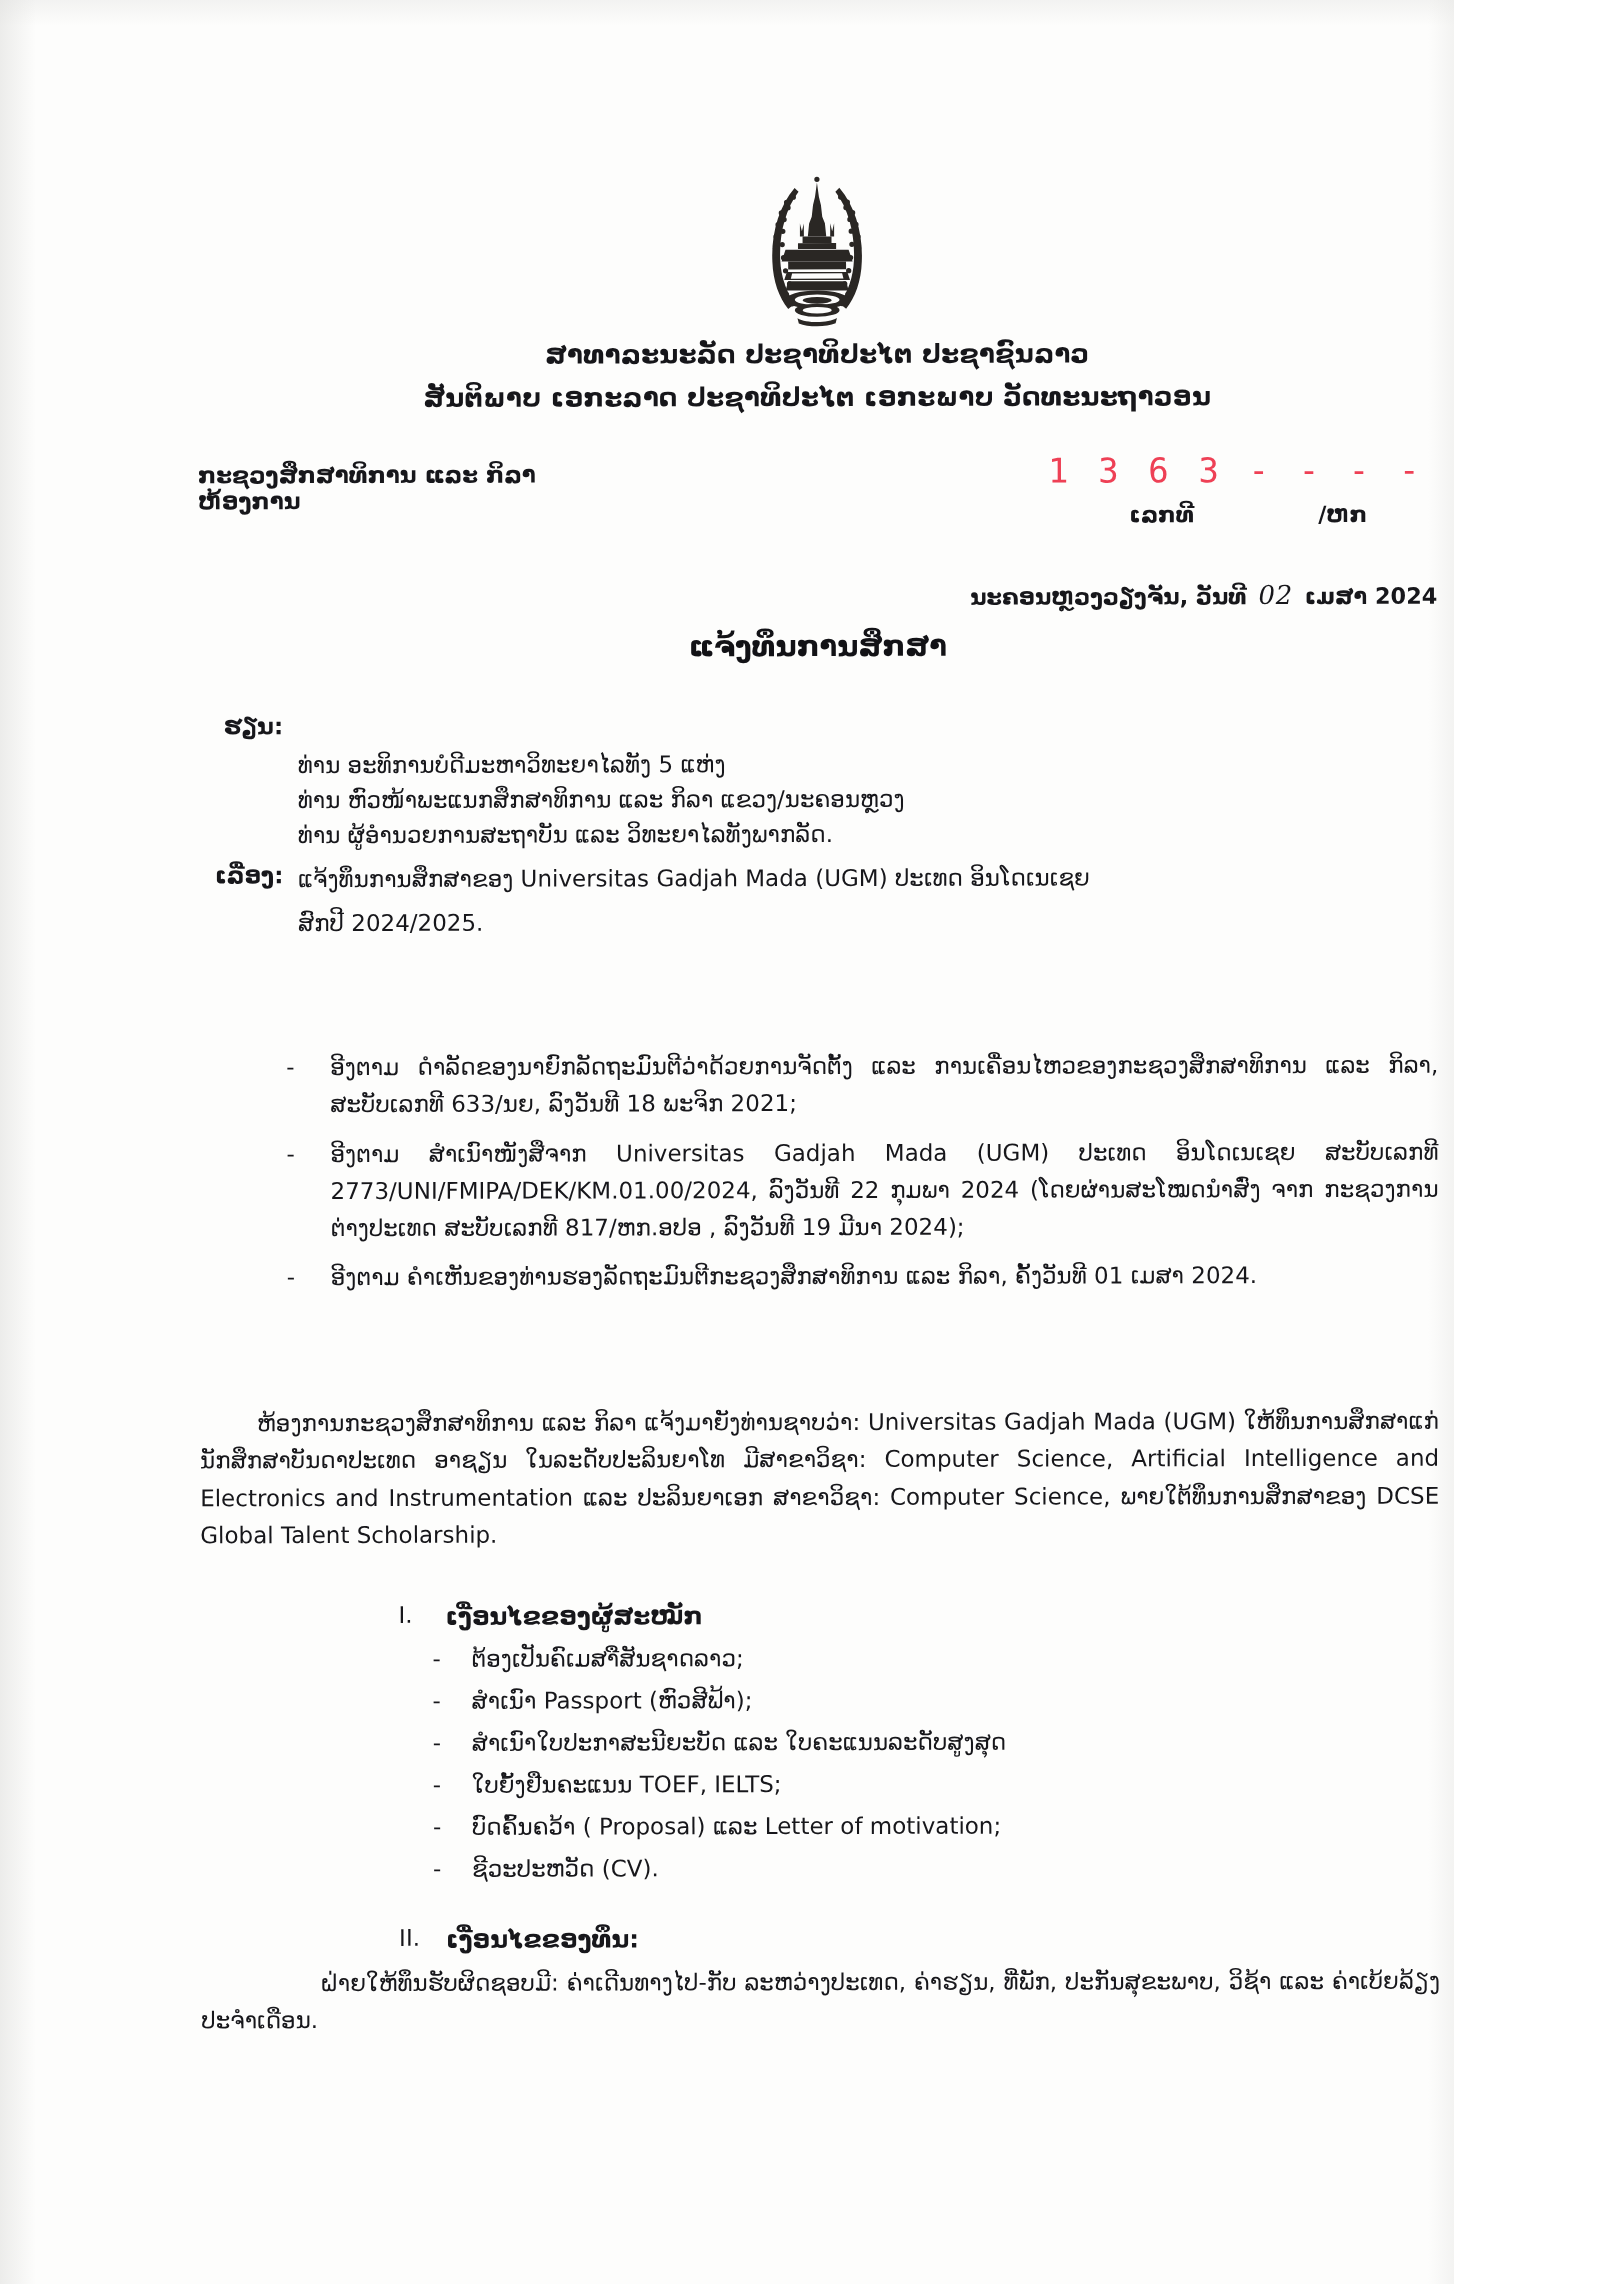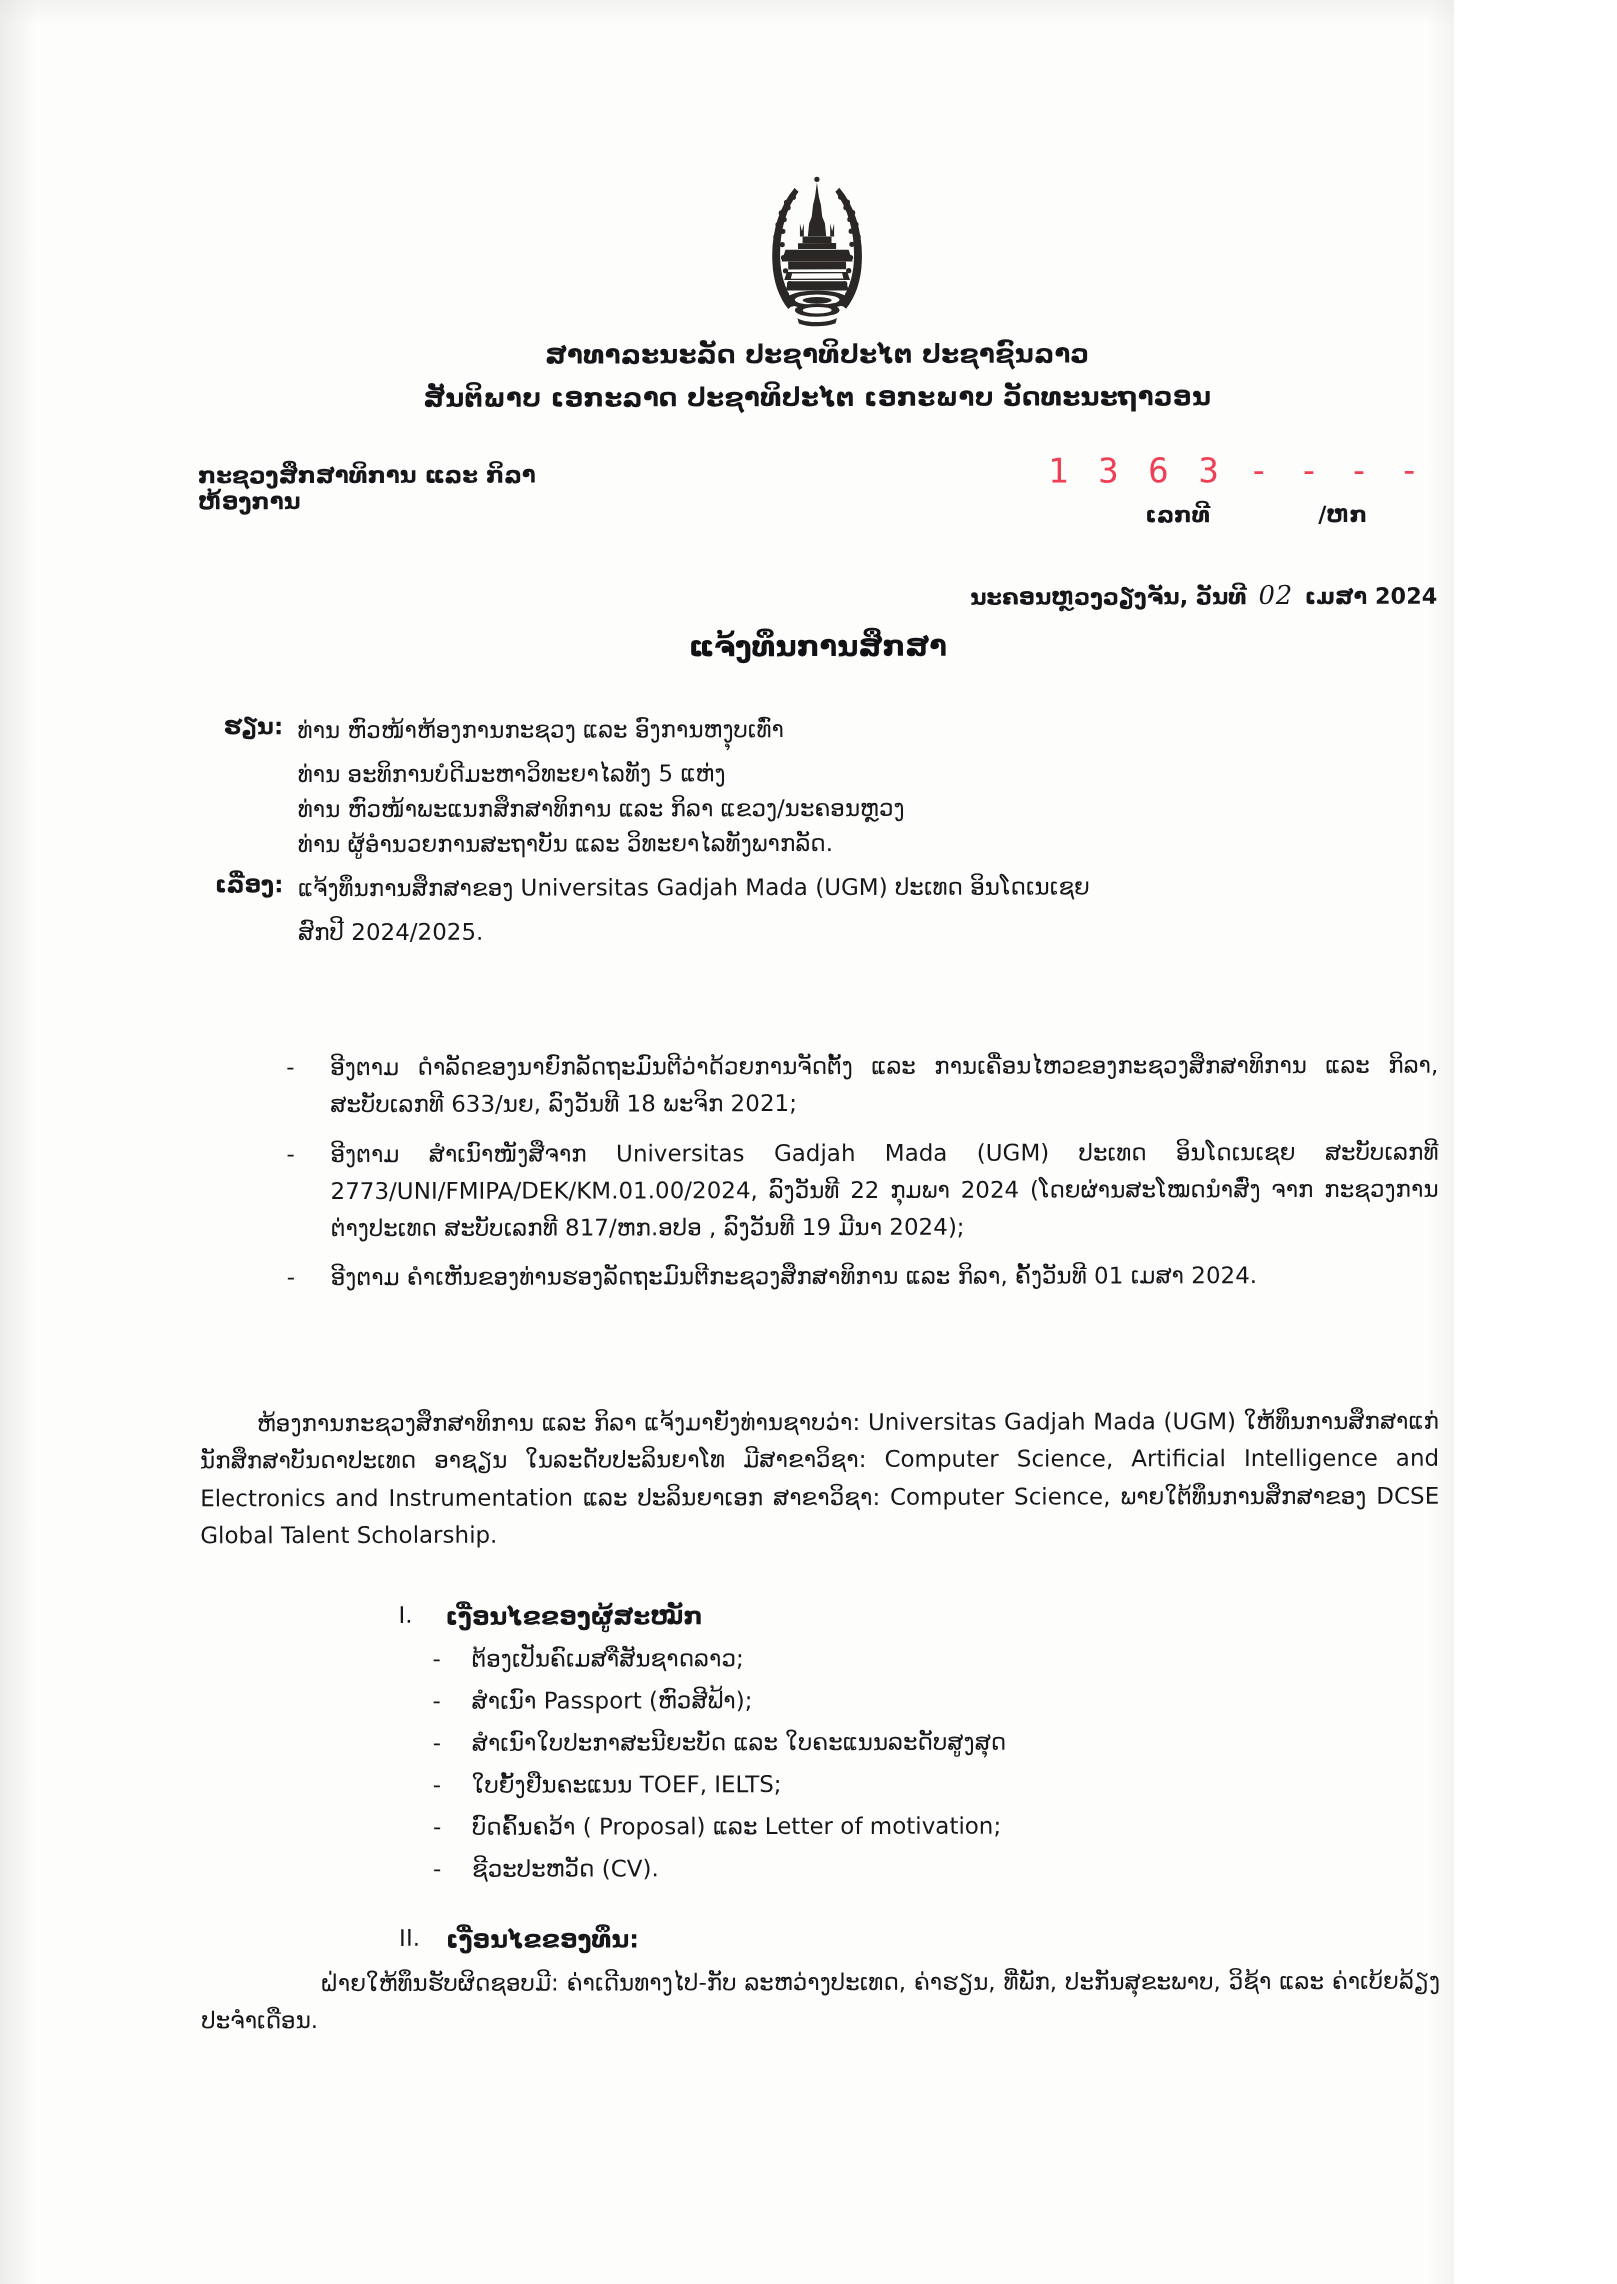--- a/index.html
+++ b/index.html
@@ -106,21 +106,21 @@
   .refline {
     position: absolute;
     top: 47px;
     right: 0;
     width: 646px;
     font-size: 22.4px;
     font-weight: 700;
   }
   .refline .lbl-no {
     position: absolute;
-    right: 227px;
+    right: 243px;
     top: 0;
   }
   .refline .lbl-suffix {
     position: absolute;
     right: 70px;
     top: 0;
   }
   .dateline {
     position: absolute;
     top: 94px;
@@ -385,21 +385,20 @@
         <span class="handnum">02</span>
         <span>ເມສາ 2024</span>
       </div>
     </div>
 
     <div class="doc-title">ແຈ້ງທຶນການສຶກສາ</div>
 
     <div class="addr">
       <div class="addr-row">
         <div class="addr-key">ຮຽນ:</div>
-        <div class="addr-val">ທ່ານ ຫົວໜ້າຫ້ອງການກະຊວງ ແລະ ອົງການຫງຸບເທົ່າ</div>
       </div>
       <div class="addr-line">ທ່ານ ອະທິການບໍດີມະຫາວິທະຍາໄລທັງ 5 ແຫ່ງ</div>
       <div class="addr-line">ທ່ານ ຫົວໜ້າພະແນກສຶກສາທິການ ແລະ ກິລາ ແຂວງ/ນະຄອນຫຼວງ</div>
       <div class="addr-line">ທ່ານ ຜູ້ອຳນວຍການສະຖາບັນ ແລະ ວິທະຍາໄລທັງພາກລັດ.</div>
 
       <div class="addr-row" style="margin-top:9.2px;">
         <div class="addr-key">ເລື່ອງ:</div>
         <div class="addr-val">ແຈ້ງທຶນການສຶກສາຂອງ Universitas Gadjah Mada (UGM) ປະເທດ ອິນໂດເນເຊຍ</div>
       </div>
       <div class="addr-line">ສົກປີ 2024/2025.</div>

